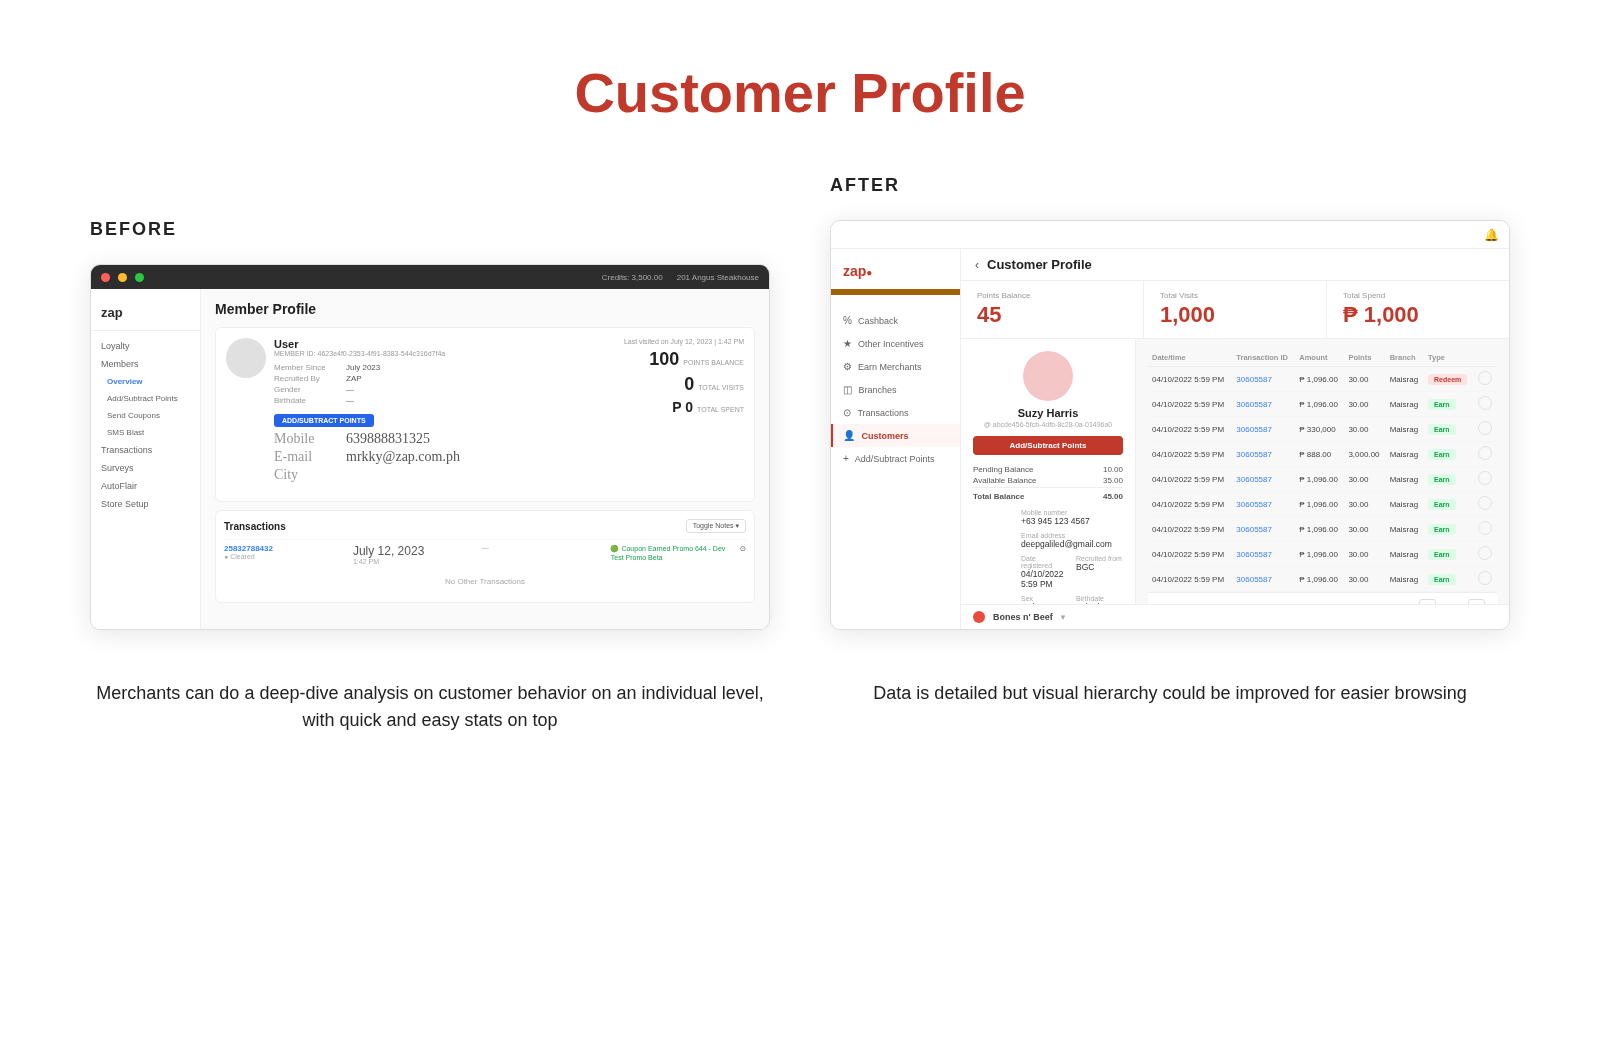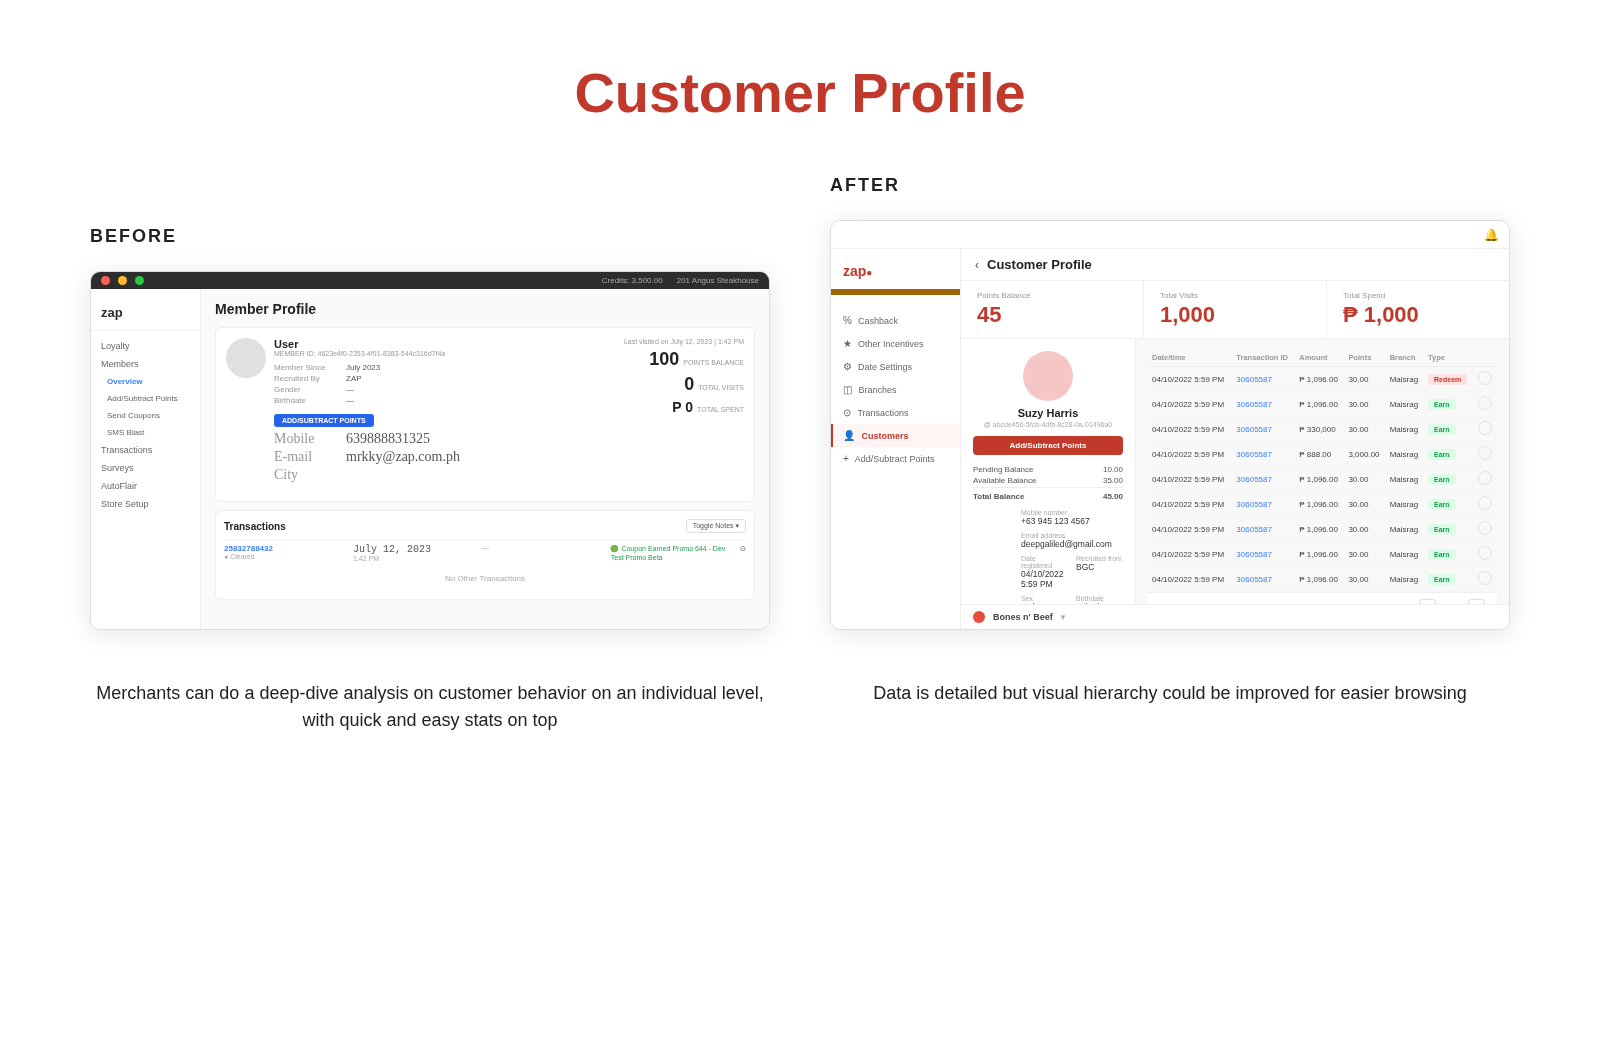--- a/index.html
+++ b/index.html
@@ -60,21 +60,21 @@
       width: 100%;
       background: #f5f5f5;
       border-radius: 10px;
       box-shadow: 0 4px 24px rgba(0,0,0,0.10);
       overflow: hidden;
       border: 1px solid #ddd;
     }
 
     .before-topbar {
       background: #2d2d2d;
-      height: 17px;
+      height: 24px;
       display: flex;
       align-items: center;
       padding: 0 10px;
       gap: 8px;
     }
     .before-topbar-dot { width: 9px; height: 9px; border-radius: 50%; }
 
     .before-body {
       display: flex;
       height: 340px;
@@ -434,21 +434,21 @@
               <div class="before-tx-header">
                 <span class="before-tx-title">Transactions</span>
                 <span class="before-toggle-btn">Toggle Notes ▾</span>
               </div>
               <div class="before-tx-row">
                 <div style="flex:1;">
                   <div style="font-size:8px; color:#3b82f6;font-weight:bold;">25832788432</div>
                   <div style="font-size:7px; color:#aaa;">● Cleared</div>
                 </div>
                 <div style="flex:1;">
-                  <div style="font-size:10px;font-family:Liberation Mono, monospace;">July 12, 2023</div>
+                  <div style="font-size:12px;">July 12, 2023</div>
                   <div style="font-size:7px; color:#aaa;">1:42 PM</div>
                 </div>
                 <div style="flex:1;">
                   <div style="font-size:7px; color:#aaa;">—</div>
                 </div>
                 <div style="flex:1;">
                   <span class="before-tx-green">🟢 Coupon Earned Promo 644 - Dev Test Promo Beta</span>
                 </div>
                 <div style="flex-shrink:0;">⊙</div>
               </div>
@@ -477,21 +477,21 @@
             <div class="after-sidebar-item">
               <span class="after-sidebar-icon">%</span>
               <span>Cashback</span>
             </div>
             <div class="after-sidebar-item">
               <span class="after-sidebar-icon">★</span>
               <span>Other Incentives</span>
             </div>
             <div class="after-sidebar-item">
               <span class="after-sidebar-icon">⚙</span>
-              <span>Date Settings</span>
+              <span>Earn Merchants</span>
             </div>
             <div class="after-sidebar-item">
               <span class="after-sidebar-icon">◫</span>
               <span>Branches</span>
             </div>
             <div class="after-sidebar-item">
               <span class="after-sidebar-icon">⊙</span>
               <span>Transactions</span>
             </div>
             <div class="after-sidebar-item active">

